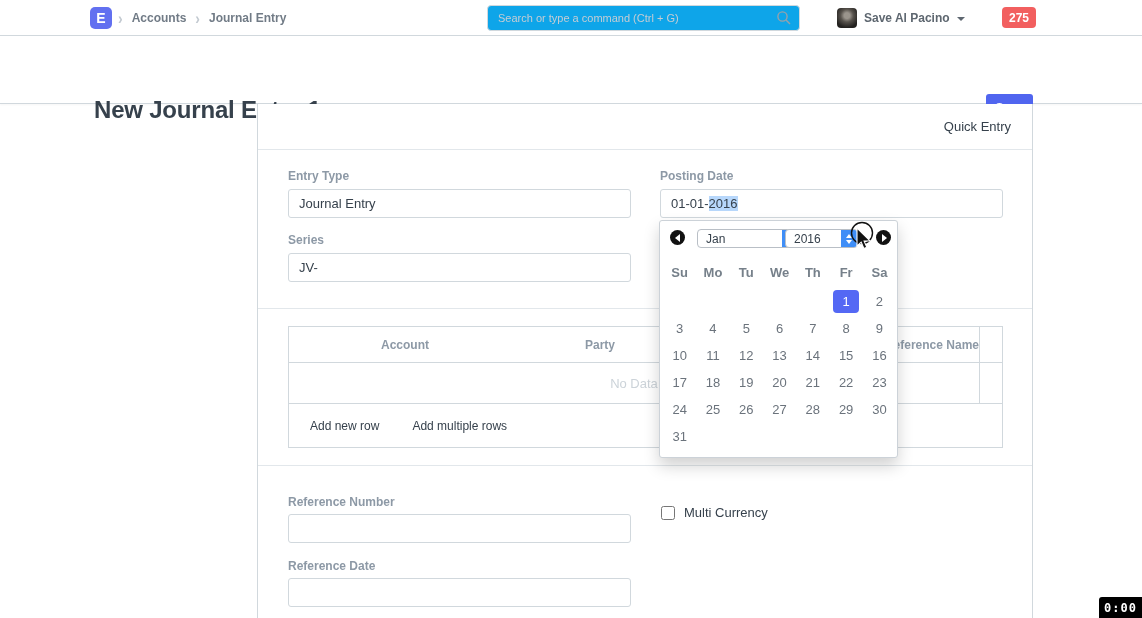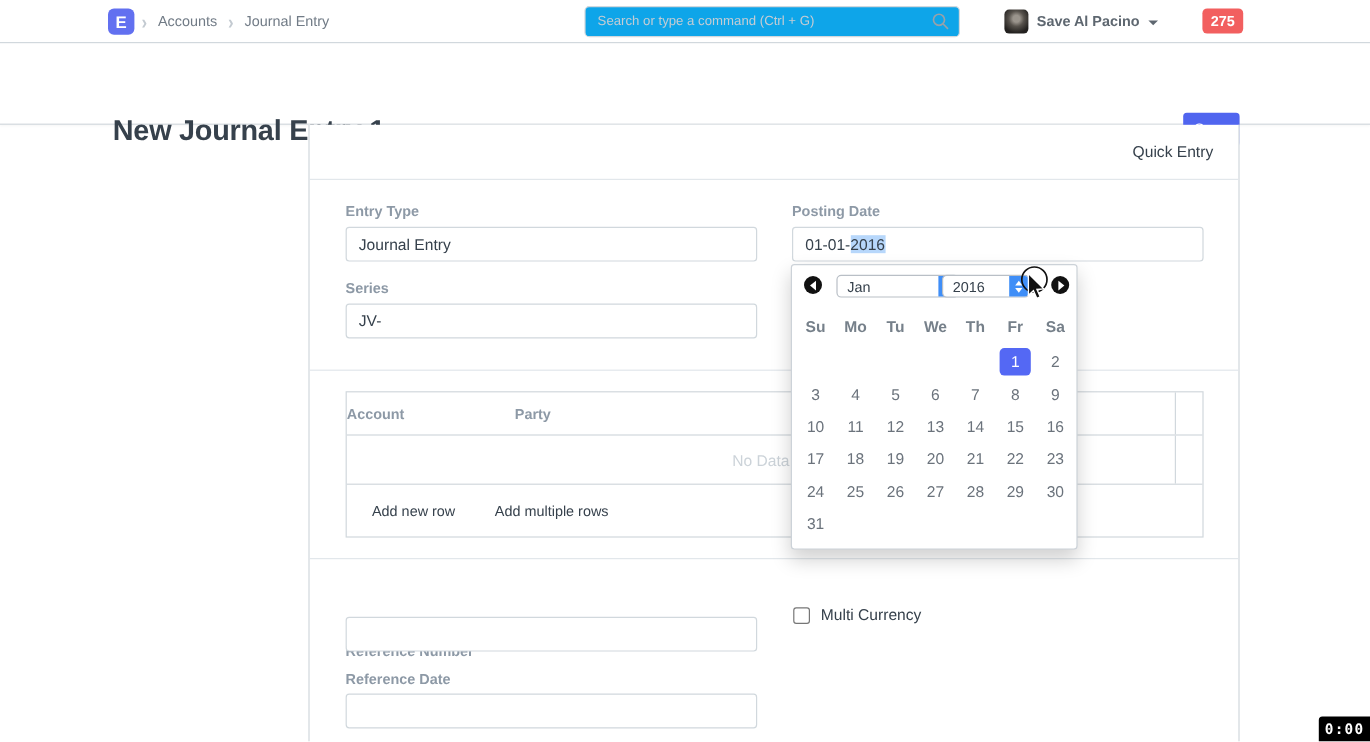--- a/index.html
+++ b/index.html
@@ -11,21 +11,21 @@
   html,body{width:1142px; height:618px; overflow:hidden;}
   body{position:relative; background:#fff; font-family:"Liberation Sans", sans-serif; color:var(--text);}
 
   
   .navbar{position:absolute; left:0; top:0; width:1142px; height:36px; background:#fff;
     border-bottom:1px solid var(--border); display:flex; align-items:center;}
   .logo{position:absolute; left:90px; top:7px; width:22px; height:22px; background:var(--logo);
     border-radius:5px; color:#fff; font-weight:bold; font-size:14px; display:flex; align-items:center; justify-content:center; cursor:pointer;}
   .crumbs{position:absolute; left:118px; top:0; height:36px; display:flex; align-items:center; gap:9px;}
   .crumb-sep{color:#c3cad1; font-size:14px; font-weight:bold; transform:scaleY(1.2);}
-  .crumb{font-size:12px; font-weight:normal; color:#717b86; text-decoration:none; cursor:pointer;}
+  .crumb{font-size:12px; font-weight:bold; color:#717b86; text-decoration:none; cursor:pointer;}
   .search{position:absolute; left:487px; top:5px; width:313px; height:26px;}
   .search input{width:100%; height:100%; border:1px solid var(--border); border-radius:4px;
     background:#0ea5e9; padding:0 30px 0 10px; font-size:11px; color:var(--text); font-family:inherit; outline:none;}
   .search input::placeholder{color:#c5ccd3;}
   .search .mag{position:absolute; right:8px; top:5px; width:16px; height:16px;}
   .user{position:absolute; left:837px; top:0; height:36px; display:flex; align-items:center; gap:7px; cursor:pointer;}
   .avatar{width:20px; height:20px; border-radius:4px;
     background:radial-gradient(circle at 50% 38%, #9a948c 0 18%, #57524c 40%, #23211f 75%);}
   .user-name{font-size:12px; font-weight:bold; color:#5e6770;}
   .caret{width:0; height:0; border-left:4px solid transparent; border-right:4px solid transparent; border-top:4px solid #5e6770; margin-top:2px;}
@@ -61,30 +61,30 @@
   .inp-entry-type{position:absolute; left:30px; top:39px;}
   .lab-series{position:absolute; left:30px; top:83px;}
   .inp-series{position:absolute; left:30px; top:103px;}
   .lab-posting{position:absolute; left:402px; top:19px;}
   .inp-posting{position:absolute; left:402px; top:39px; display:flex; align-items:center;}
   .sel-text{background:var(--selection);}
 
   
   .grid-table{position:absolute; left:30px; top:17px; width:715px; border:1px solid var(--border); background:#fff;}
   .gt-head{display:flex; height:36px; border-bottom:1px solid var(--border); align-items:center;}
-  .gt-h{font-size:12px; font-weight:bold; color:var(--label); text-align:left;}
+  .gt-h{font-size:12px; font-weight:bold; color:var(--label); text-align:right;}
   .gt-c1{width:140px;} .gt-c2{width:186px;} .gt-c3{width:186px;} .gt-c4{width:178px;}
   .gt-gutter{width:23px; align-self:stretch; border-left:1px solid var(--border);}
   .gt-empty{display:flex; height:41px; border-bottom:1px solid var(--border); align-items:center;}
   .gt-empty-text{width:690px; text-align:center; font-size:13px; color:#ccd3d9;}
   .gt-foot{display:flex; height:43px; align-items:center;}
   .gt-add{font-size:12px; color:var(--text); cursor:pointer;}
   .gt-add1{margin-left:21px;} .gt-add2{margin-left:33px;}
 
-  .lab-refnum{position:absolute; left:30px; top:29px;margin-top:41px;}
+  .lab-refnum{position:absolute; left:30px; top:29px;}
   .inp-refnum{position:absolute; left:30px; top:48px;}
   .lab-refdate{position:absolute; left:30px; top:93px;}
   .inp-refdate{position:absolute; left:30px; top:112px;}
   .multicur{position:absolute; left:403px; top:39px; display:flex; align-items:center; gap:9px; cursor:pointer;}
   .multicur input{width:14px; height:14px; accent-color:var(--primary);}
   .multicur-label{font-size:13px; color:var(--text);}
 
   
   .datepicker{position:absolute; left:659px; top:220px; width:239px; height:238px; background:#fff;
     border:1px solid #ccd2d8; border-radius:3px; box-shadow:0 8px 16px rgba(0,0,0,0.18); z-index:20;}

